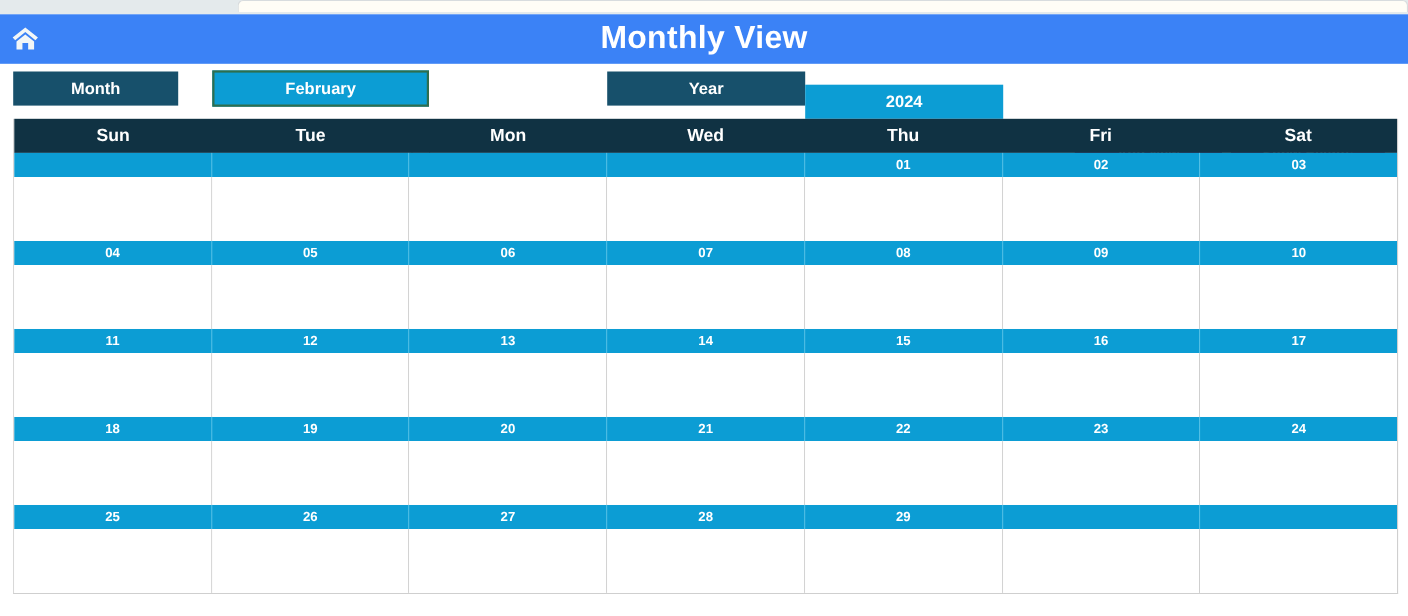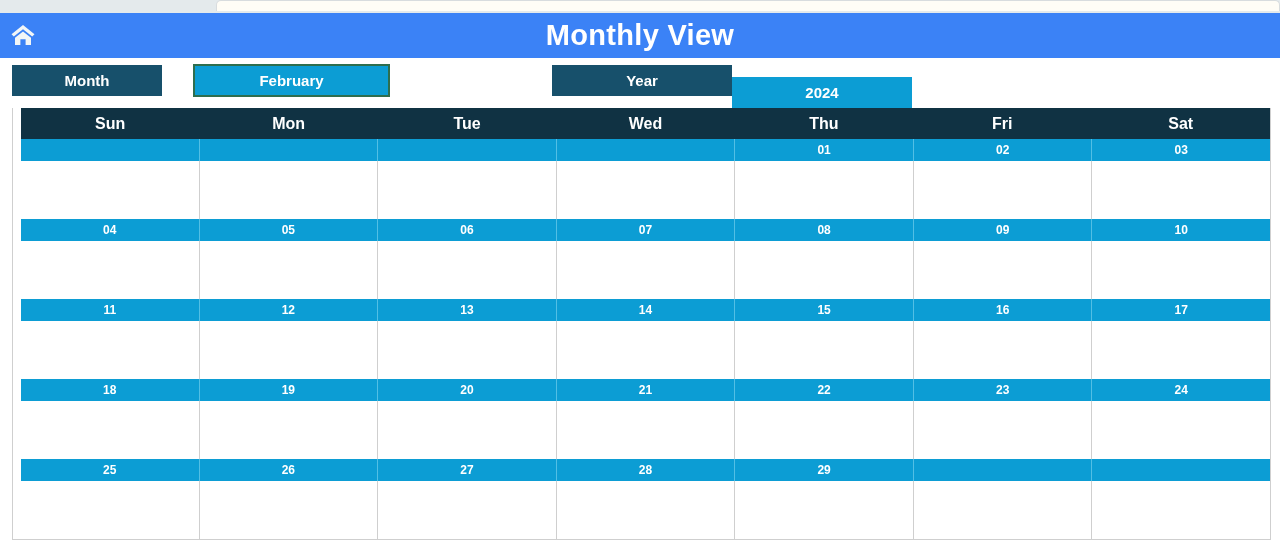--- a/index.html
+++ b/index.html
@@ -145,21 +145,20 @@
 
   
   .calendar {
     position: absolute;
     left: 12px; top: 108px;
     width: 1259px;
     border-left: 1px solid #cfcfcf;
     border-right: 1px solid #cfcfcf;
     border-bottom: 1px solid #cfcfcf;
     box-sizing: border-box;
-    padding-left: 8px;
   }
   .cal-row { display: flex; width: 100%; }
   .cal-cell { flex: 1 1 0; min-width: 0; box-sizing: border-box; }
 
   .dow-row { background: #103243; }
   .dow-cell {
     height: 31px;
     line-height: 31px;
     text-align: center;
     color: #ffffff;
@@ -219,22 +218,22 @@
     <div class="lbl-box" id="year-label">Year</div>
     <div class="val-box" id="year-value">2024</div>
 
     <div class="pill-btn" id="add-new-btn">Add New</div>
     <div class="pill-btn" id="show-events-btn">Show Events</div>
   </div>
 
   <div class="calendar" id="calendar">
       <div class="cal-row dow-row">
         <div class="cal-cell dow-cell">Sun</div>
+        <div class="cal-cell dow-cell">Tue</div>
         <div class="cal-cell dow-cell">Mon</div>
-        <div class="cal-cell dow-cell">Tue</div>
         <div class="cal-cell dow-cell">Wed</div>
         <div class="cal-cell dow-cell">Thu</div>
         <div class="cal-cell dow-cell">Fri</div>
         <div class="cal-cell dow-cell">Sat</div>
       </div>
       <div class="cal-row date-row">
         <div class="cal-cell date-cell"></div>
         <div class="cal-cell date-cell"></div>
         <div class="cal-cell date-cell"></div>
         <div class="cal-cell date-cell"></div>

